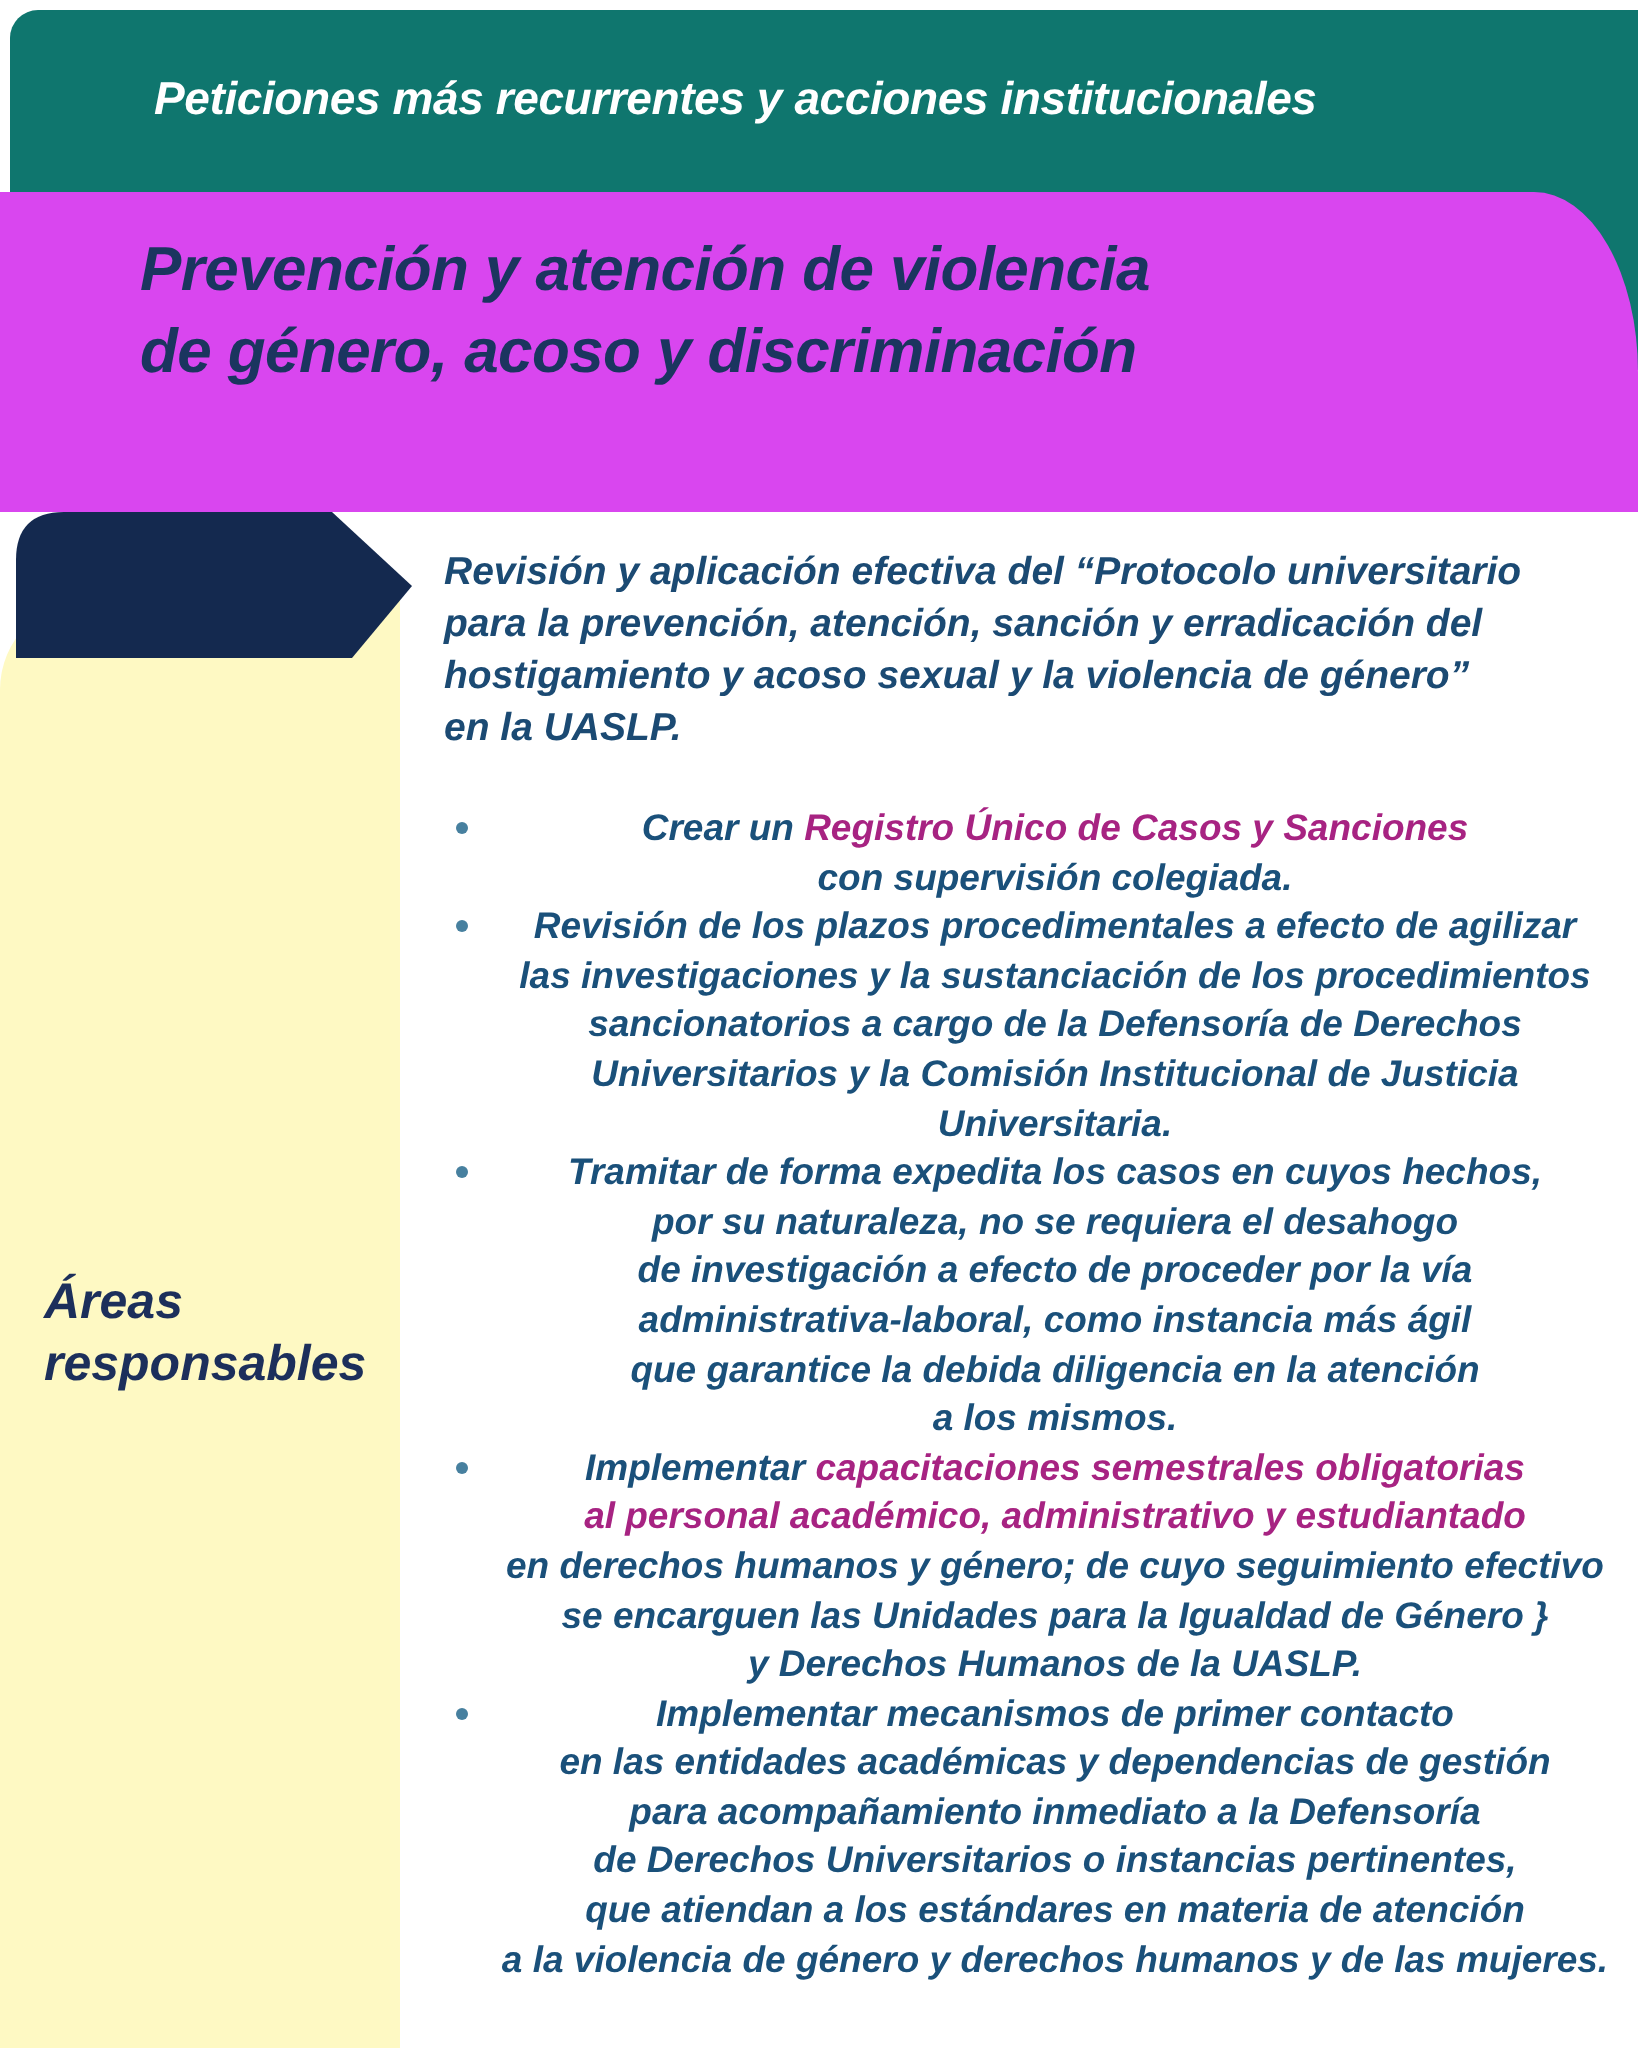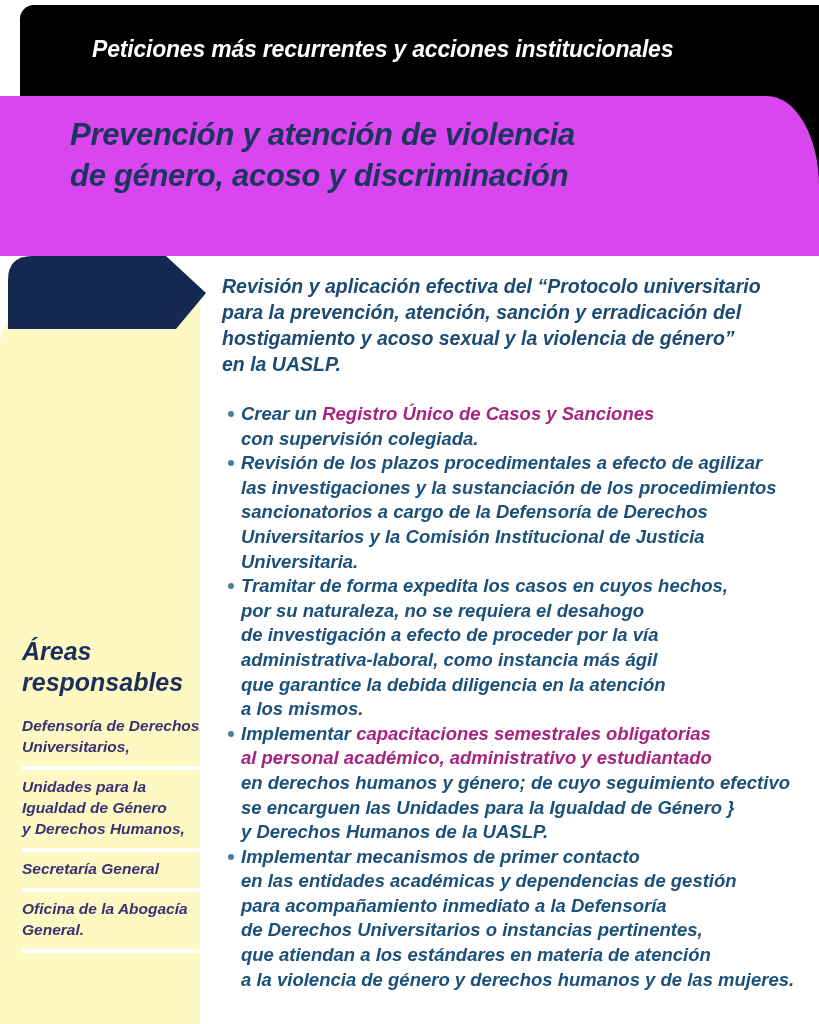--- a/index.html
+++ b/index.html
@@ -5,22 +5,22 @@
   html,body{margin:0;padding:0;background:#ffffff;}
   .page{
     position:relative;
     width:819px;height:1024px;
     background:#ffffff;
     overflow:hidden;
     font-family:"Liberation Sans", sans-serif;
   }
   
   .magenta-bg{
-    position:absolute;left:20px;top:5px;right:0;height:180px;
-    background:#000000;
+    position:absolute;left:5px;top:5px;right:0;height:180px;
+    background:#0f766e;
     border-top-left-radius:14px;
   }
   .banner-text{
     position:absolute;left:72px;top:29px;
     color:#ffffff;font-style:italic;font-weight:700;
     font-size:23px;line-height:30px;letter-spacing:-0.2px;
   }
   
   .title-block{
     position:absolute;left:0;top:96px;right:0;height:160px;
@@ -60,21 +60,21 @@
     font-size:15.5px;line-height:21px;white-space:pre-line;
   }
   .sb-div{height:4px;background:#ffffff;}
   
   .main{position:absolute;left:222px;top:273px;width:592px;}
   .intro{
     color:#1B4A73;font-style:italic;font-weight:700;
     font-size:19.5px;line-height:26px;white-space:pre-line;
   }
   .bullets{
-    list-style:none;margin:25px 0 0 0;padding:0 0 0 6px;
+    list-style:none;margin:25px 0 0 0;padding:0 0 0 6px;text-align:center;
   }
   .bullets li{
     position:relative;padding-left:13px;
     color:#1A507A;font-style:italic;font-weight:700;
     font-size:18.5px;line-height:24.6px;
   }
   .bullet-dot{
     position:absolute;left:0;top:9px;width:6px;height:6px;
     border-radius:50%;background:#47809F;
   }
@@ -92,34 +92,20 @@
 
   <div class="title-block">
     <div class="page-title">Prevención y atención de violencia
 de género, acoso y discriminación</div>
   </div>
 
   <div class="sidebar">
     <div class="areas-title">Áreas
 responsables</div>
 
-    <div class="sb-items">
-      <div class="sb-item">Defensoría de Derechos
-Universitarios,</div>
-      <div class="sb-div"></div>
-      <div class="sb-item">Unidades para la
-Igualdad de Género
-y Derechos Humanos,</div>
-      <div class="sb-div"></div>
-      <div class="sb-item">Secretaría General</div>
-      <div class="sb-div"></div>
-      <div class="sb-item">Oficina de la Abogacía
-General.</div>
-      <div class="sb-div"></div>
-    </div>
 
   </div>
 
   <div class="acciones-banner">
     <svg width="202" height="74" viewBox="0 0 202 74" aria-hidden="true">
       <path d="M24,0 L158,0 L198,37 L168,73 L0,73 L0,24 Q0,0 24,0 Z" fill="#14294F"></path>
     </svg>
   </div>
 
   <div class="main">

